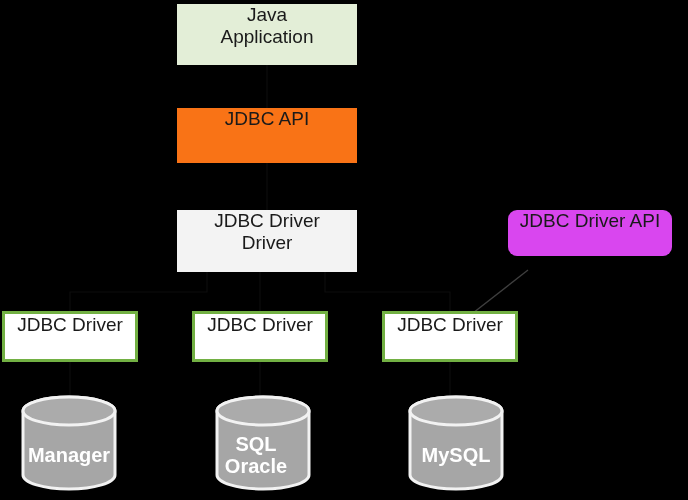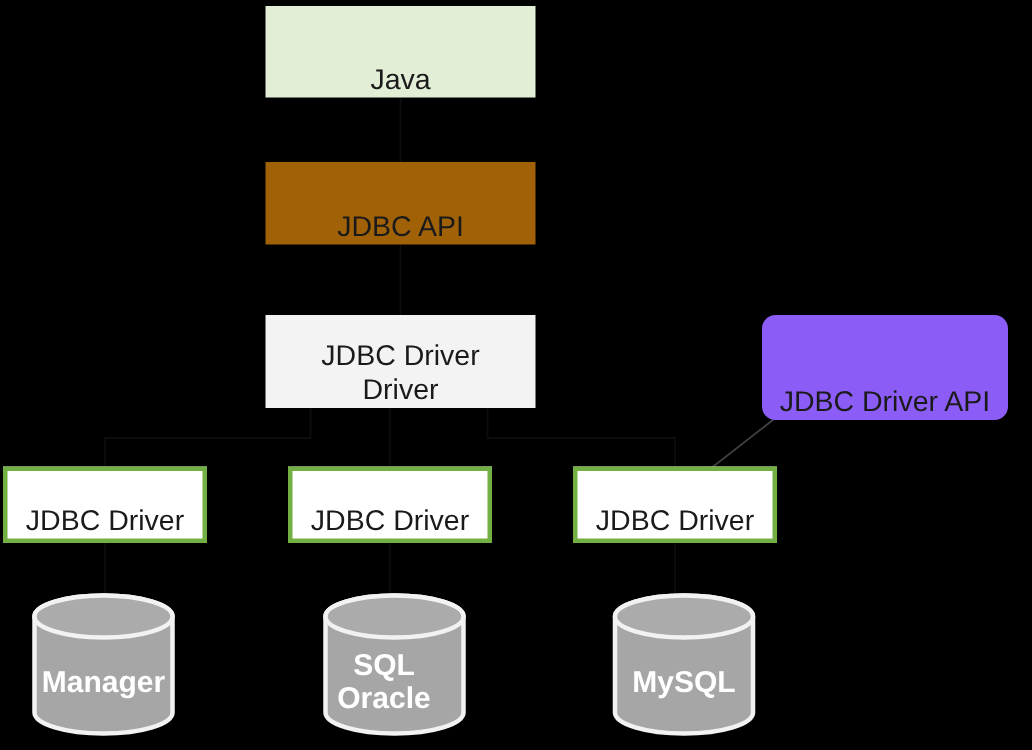--- a/index.html
+++ b/index.html
@@ -17,55 +17,55 @@
   #canvas {
     position: absolute;
     left: 0; top: 0;
     width: 688px;
     height: 500px;
   }
   .node {
     position: absolute;
     box-sizing: border-box;
     display: flex;
-    align-items: flex-end;
+    align-items: flex-start;
     justify-content: center;
     text-align: center;
     line-height: 1.18;
     color: #1a1a1a;
     font-size: 19px;
     z-index: 3;
   }
 
   
   #java-app {
     left: 177px; top: 4px;
     width: 180px; height: 61px;
     background: #e3eed7;
   }
 
   
   #jdbc-api {
     left: 177px; top: 108px;
     width: 180px; height: 55px;
-    background: #a16207;
+    background: #f97316;
   }
 
   
   #driver-manager {
     left: 177px; top: 210px;
     width: 180px; height: 62px;
     background: #f3f3f3;
   }
 
   
   #driver-api {
     left: 508px; top: 210px;
-    width: 164px; height: 70px;
-    background: #8b5cf6;
+    width: 164px; height: 46px;
+    background: #d946ef;
     border-radius: 9px;
   }
 
   
   .driver-box {
     top: 311px;
     height: 51px;
     background: #ffffff;
     border: 3px solid #72b043;
   }
@@ -135,20 +135,21 @@
 
   <g>
     <path d="M410,411 a46,14 0 0 1 92,0 L502,475 a46,14 0 0 1 -92,0 Z" fill="#a6a6a6" stroke="#f2f2f2" stroke-width="3"></path>
     <ellipse cx="456" cy="411" rx="46" ry="14" fill="#ababab" stroke="#f2f2f2" stroke-width="3"></ellipse>
   </g>
 </svg>
 
 <div class="node" id="java-app">
   <span>
     <span>Java</span><br>
+    <span>Application</span>
   </span>
 </div>
 
 <div class="node" id="jdbc-api">
   <span>JDBC API</span>
 </div>
 
 <div class="node" id="driver-manager">
   <span>
     <span>JDBC Driver</span><br>

